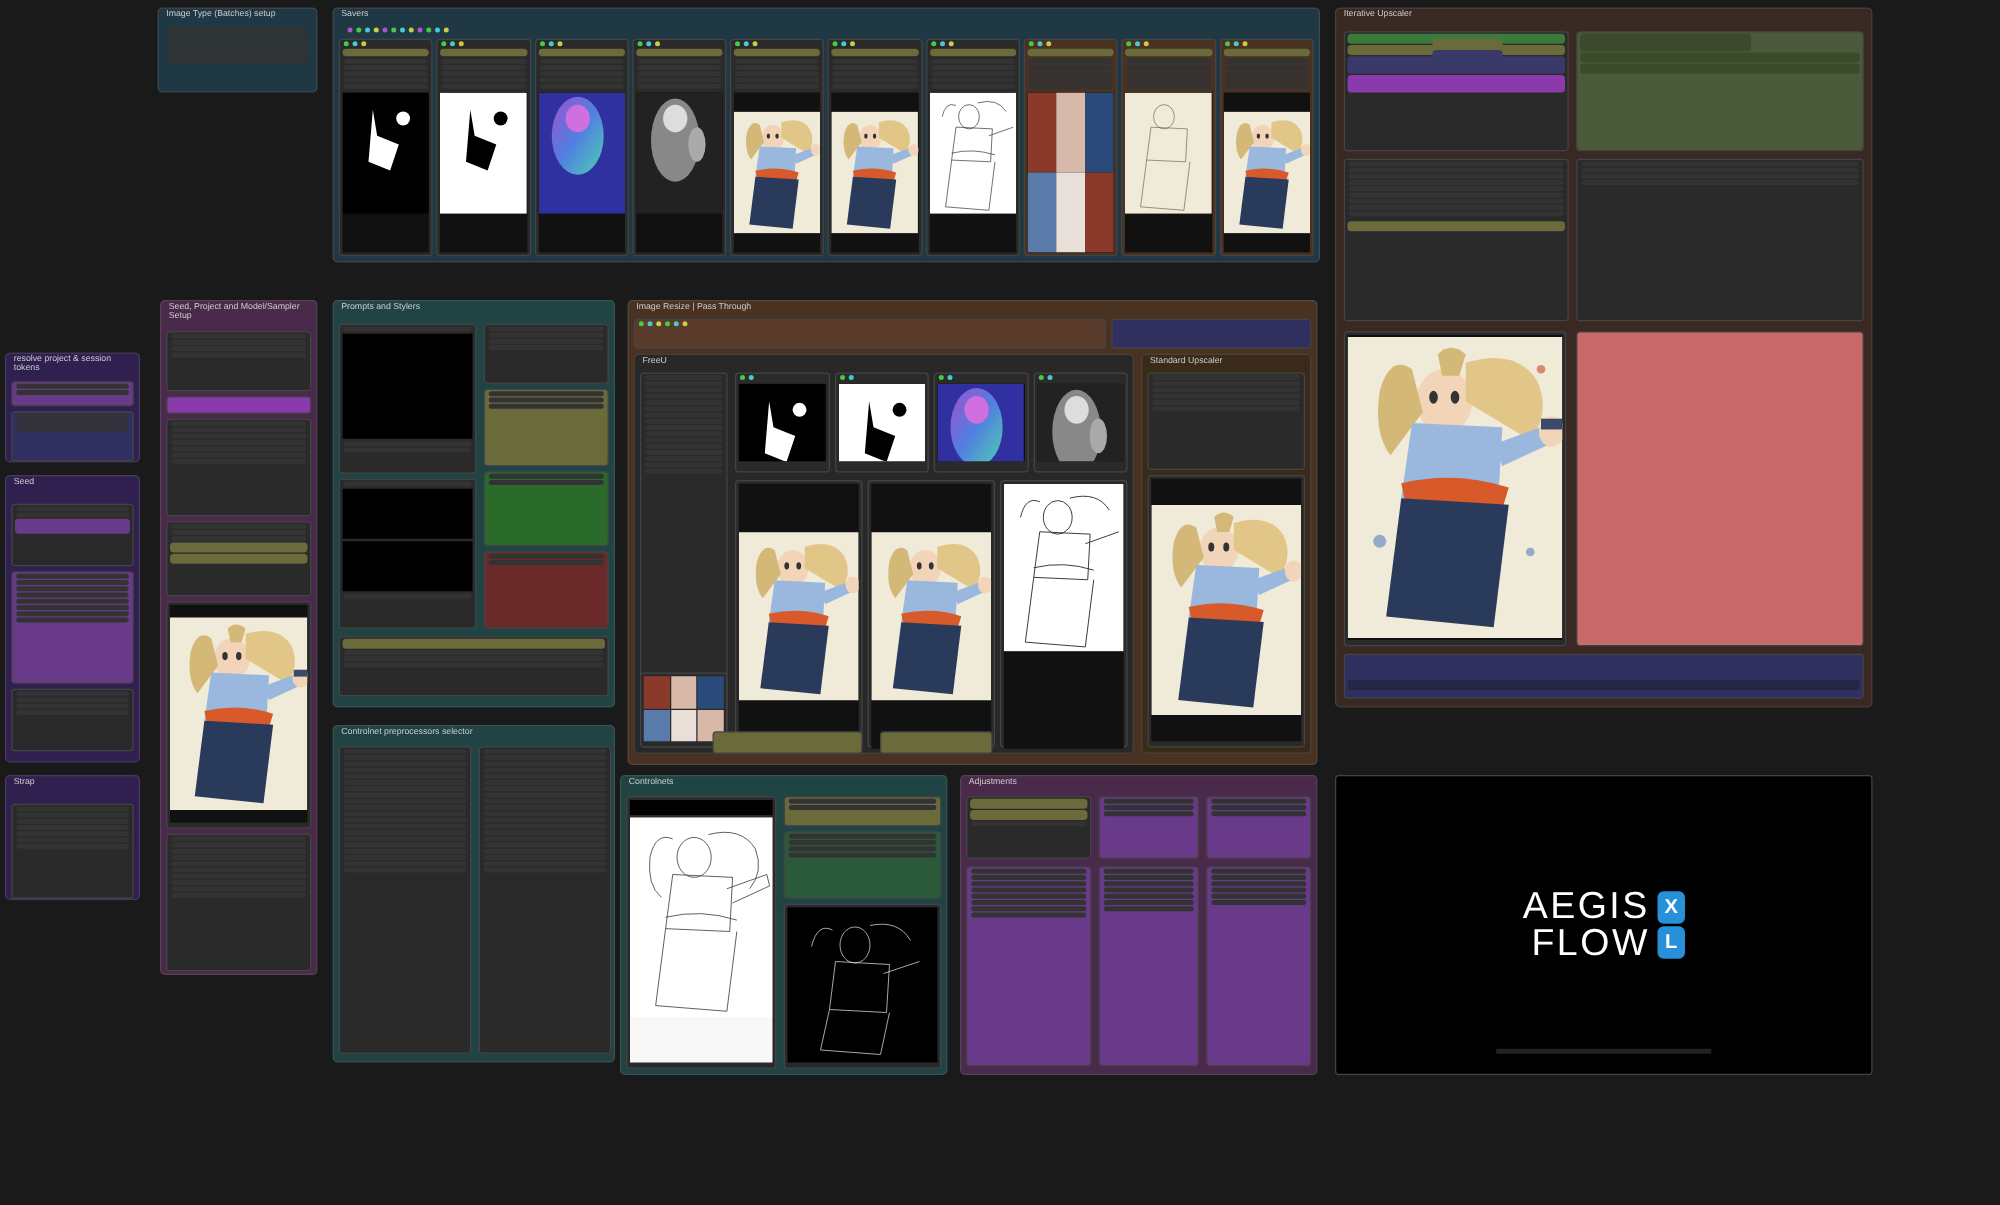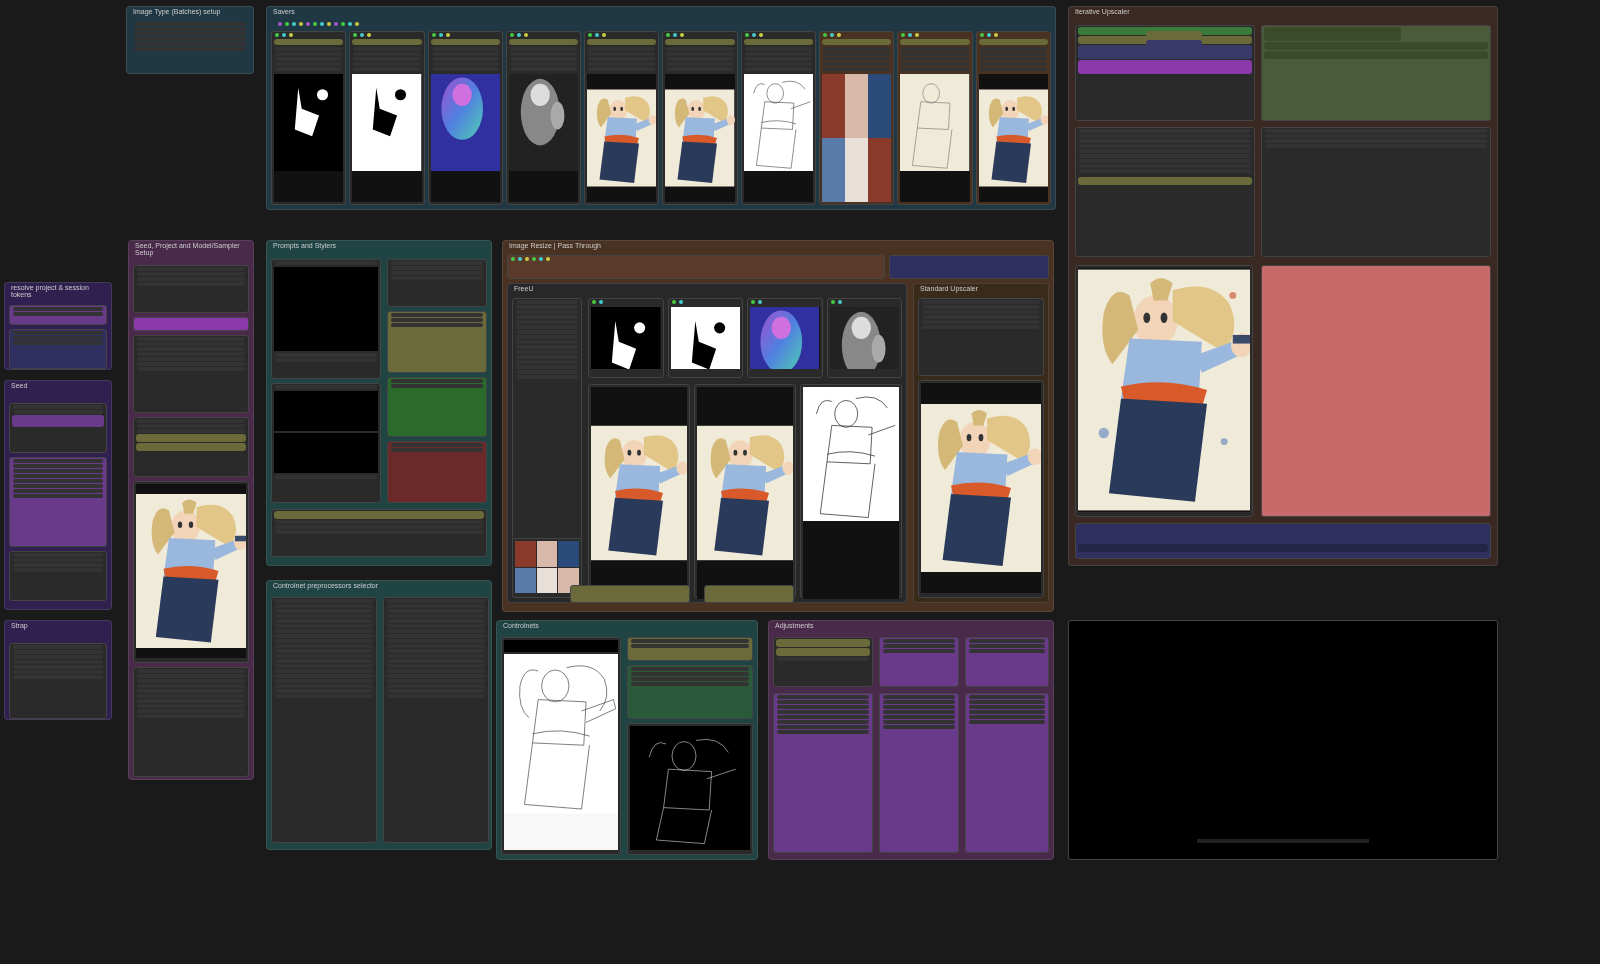--- a/index.html
+++ b/index.html
@@ -888,14 +888,24 @@
     <div class="row-line"></div>
       <div class="row-line"></div>
       <div class="row-line"></div>
       <div class="row-line"></div>
     <div class="row-line"></div>
       <div class="row-line"></div>
   </div>
 </div>
 
 <div class="node" style="left:1068px; top:620px; width:430px; height:240px; background:#000; display:flex; align-items:center; justify-content:center;">
+  <div style="display:flex; align-items:center; gap:6px;">
+    <div style="color:#fff; font-size:30px; font-weight:300; line-height:1; letter-spacing:2px; text-align:right;">
+      <div>AEGIS</div>
+      <div>FLOW</div>
+    </div>
+    <div style="display:flex; flex-direction:column; gap:2px;">
+      <div style="background:#2890d8; color:#fff; width:22px; height:26px; border-radius:5px; display:flex; align-items:center; justify-content:center; font-size:16px; font-weight:bold;">X</div>
+      <div style="background:#2890d8; color:#fff; width:22px; height:26px; border-radius:5px; display:flex; align-items:center; justify-content:center; font-size:16px; font-weight:bold;">L</div>
+    </div>
+  </div>
   <div style="position:absolute; bottom:16px; left:30%; right:30%; height:4px; background:#222;"></div>
 </div>
 
 </body></html>

